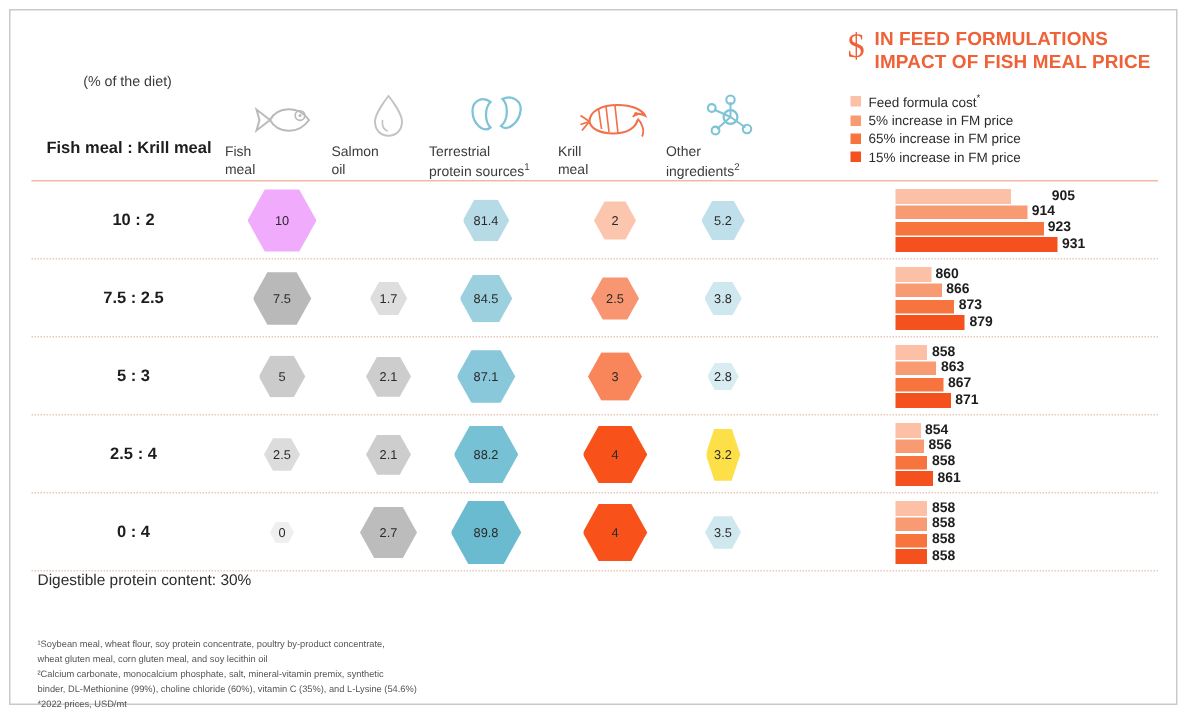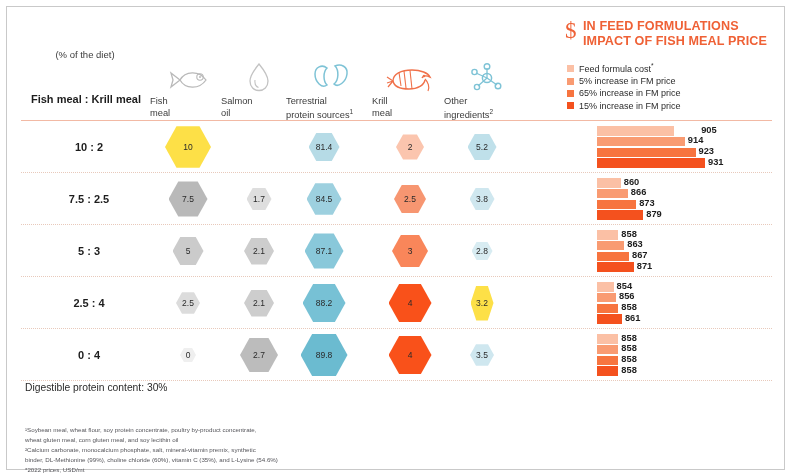--- a/index.html
+++ b/index.html
@@ -222,21 +222,21 @@
       <span class="legend-txt">15% increase in FM price</span>
     </div>
   </div>
 
   <div class="rule-top"></div>
 
   <div id="rows-host">
       <div class="row" style="top: 114px;">
         <div class="row-label">10 : 2</div>
         <div class="cell" style="left: 129px;">
-          <div class="hex" style="width: 46px; height: 41.4px; background: #fde047;">10</div>
+          <div class="hex" style="width: 46px; height: 41.4px; background: #f0abfc;">10</div>
         </div>
         <div class="cell" style="left: 265px;">
           <div class="hex" style="width: 31px; height: 27.9px; background: rgb(182, 219, 230);">81.4</div>
         </div>
         <div class="cell" style="left: 351px;">
           <div class="hex" style="width: 28px; height: 25.2px; background: rgb(251, 197, 174);">2</div>
         </div>
         <div class="cell" style="left: 423px;">
           <div class="hex" style="width: 29px; height: 26.1px; background: rgb(191, 224, 234);">5.2</div>
         </div>

